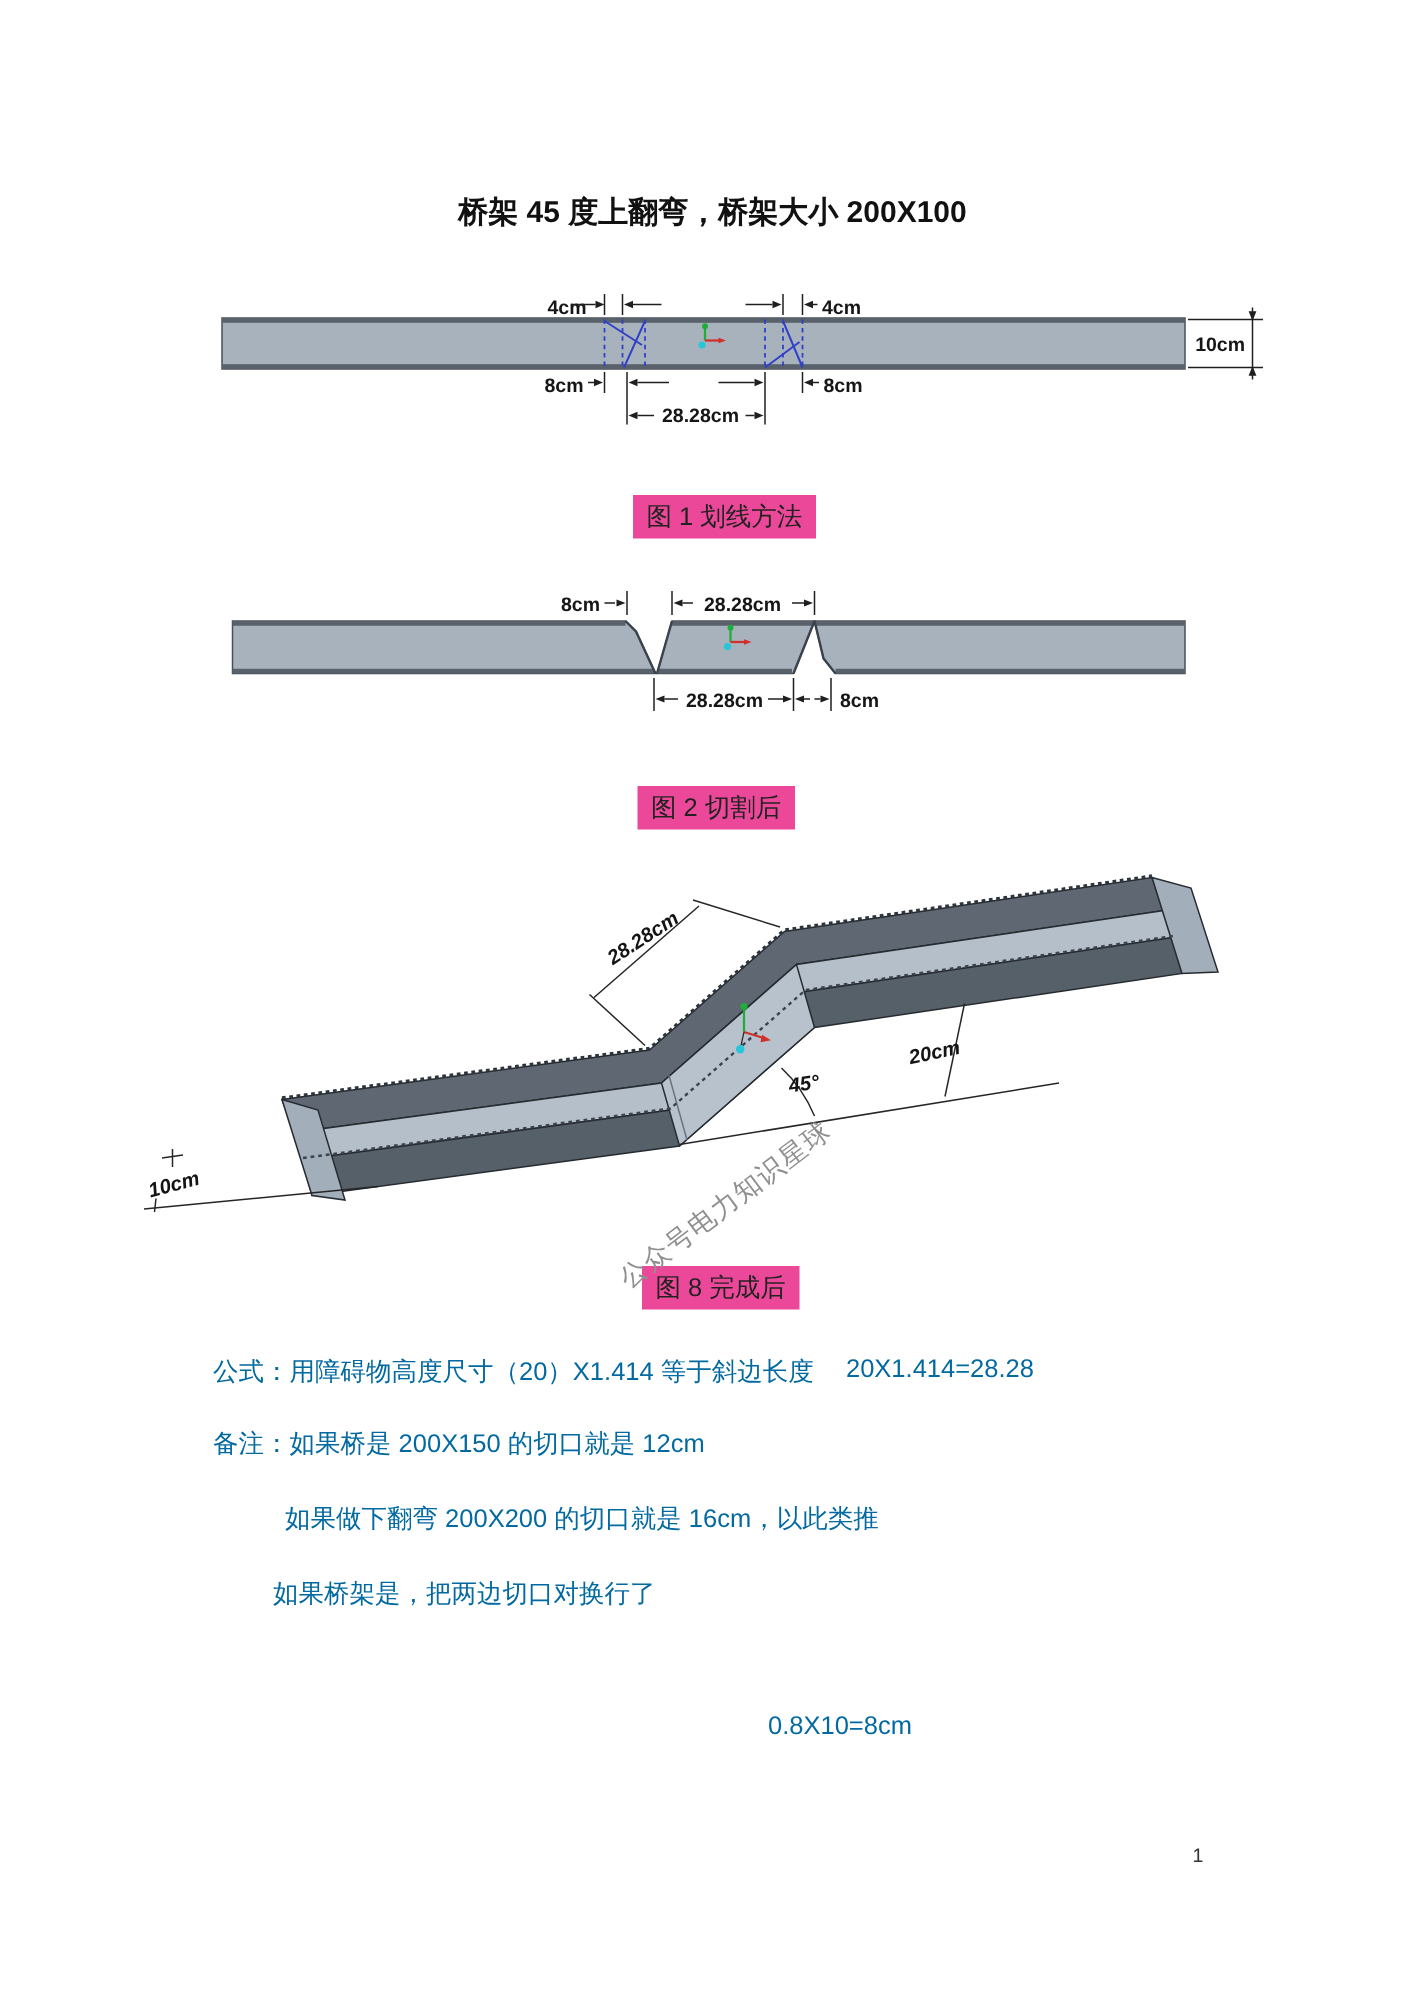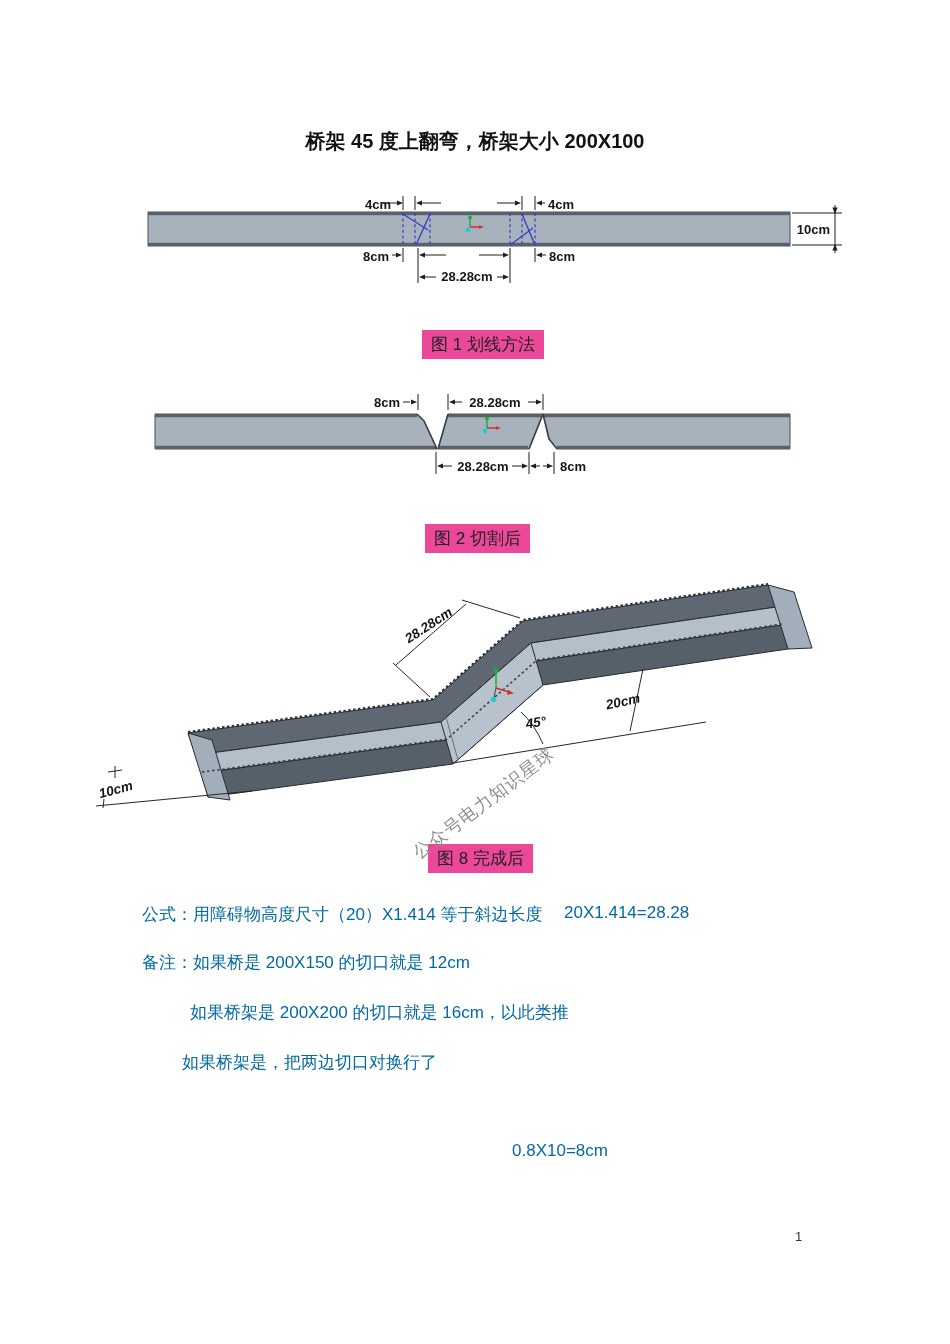--- a/index.html
+++ b/index.html
@@ -237,20 +237,20 @@
 
   <div class="watermark">公众号电力知识星球</div>
 
   <div class="caption" style="left:428px;top:844px;">图 8 完成后</div>
 
   <div class="para" style="left:142px;top:903px;">公式：用障碍物高度尺寸（20）X1.414 等于斜边长度</div>
   <div class="para" style="left:564px;top:903px;">20X1.414=28.28</div>
 
   <div class="para" style="left:142px;top:951px;">备注：如果桥是 200X150 的切口就是 12cm</div>
 
-  <div class="para" style="left:190px;top:1001px;">如果桥架是 200X200 的切口就是 16cm，以此类推</div>
+  <div class="para" style="left:190px;top:1001px;">如果做下翻弯 200X200 的切口就是 16cm，以此类推</div>
 
   <div class="para" style="left:182px;top:1051px;">如果桥架是，把两边切口对换行了</div>
 
   <div class="para" style="left:512px;top:1101px;margin-top:40px;">0.8X10=8cm</div>
 
   <div class="pagenum">1</div>
 </div>
 
 </body></html>

